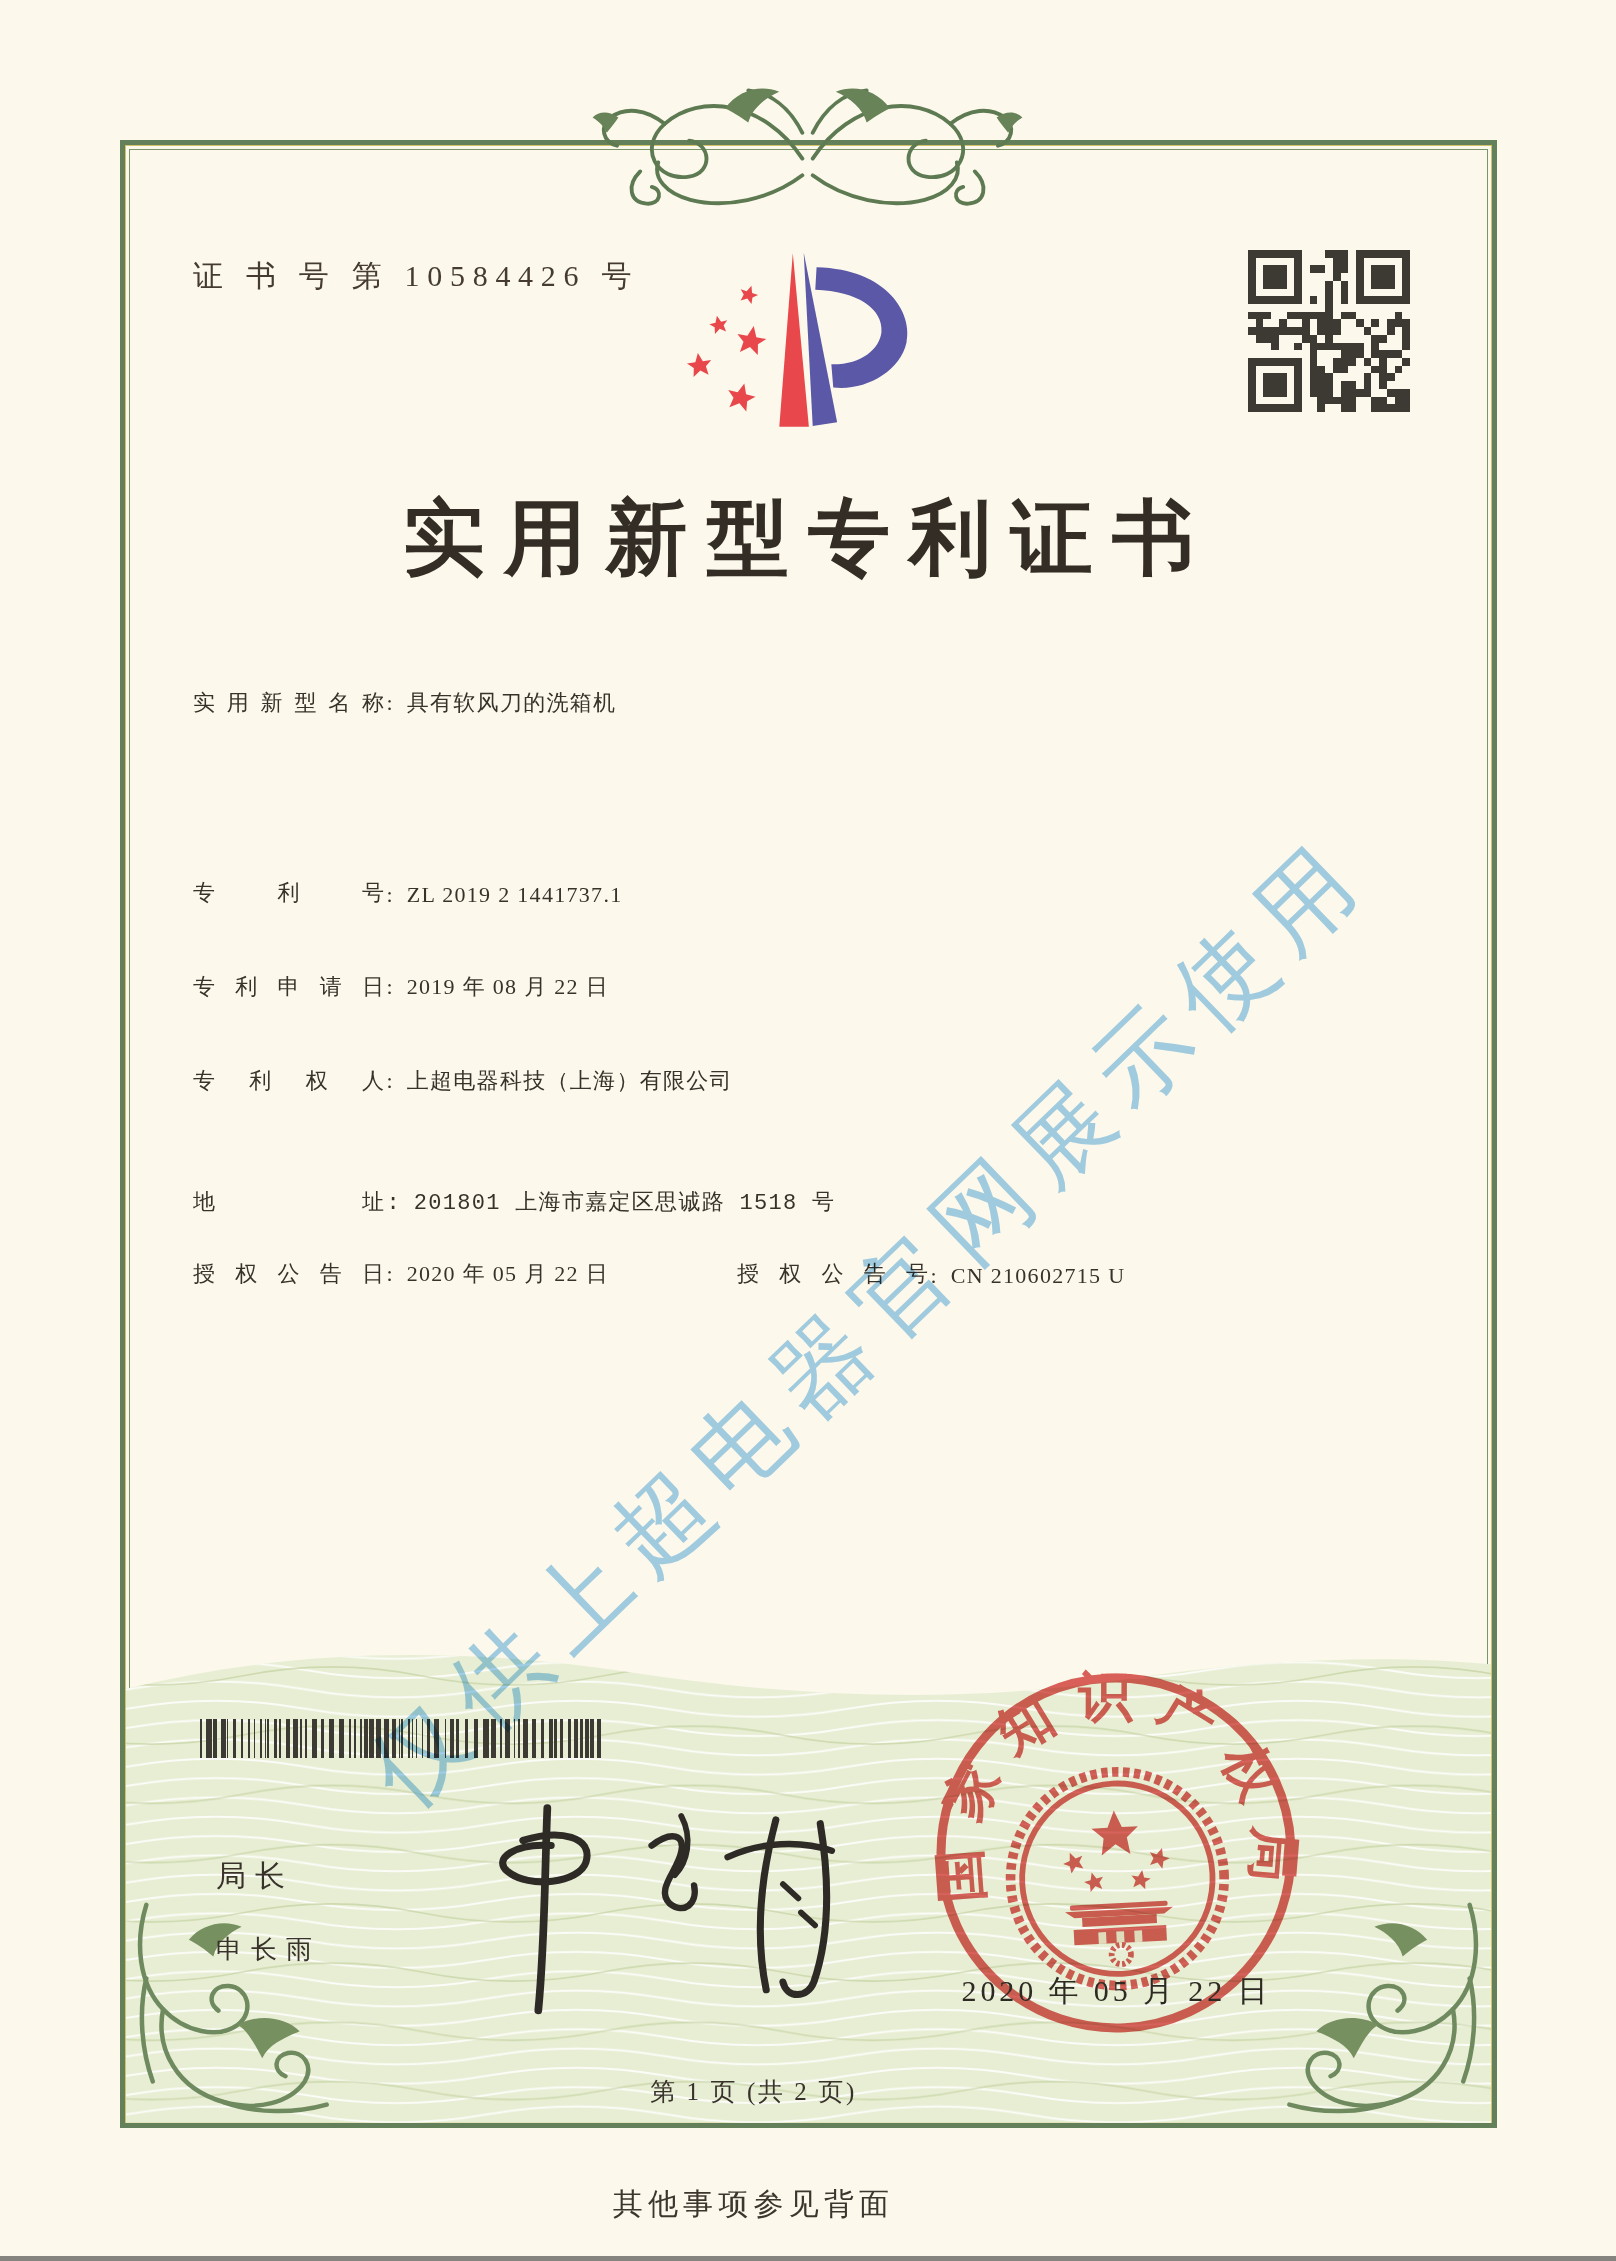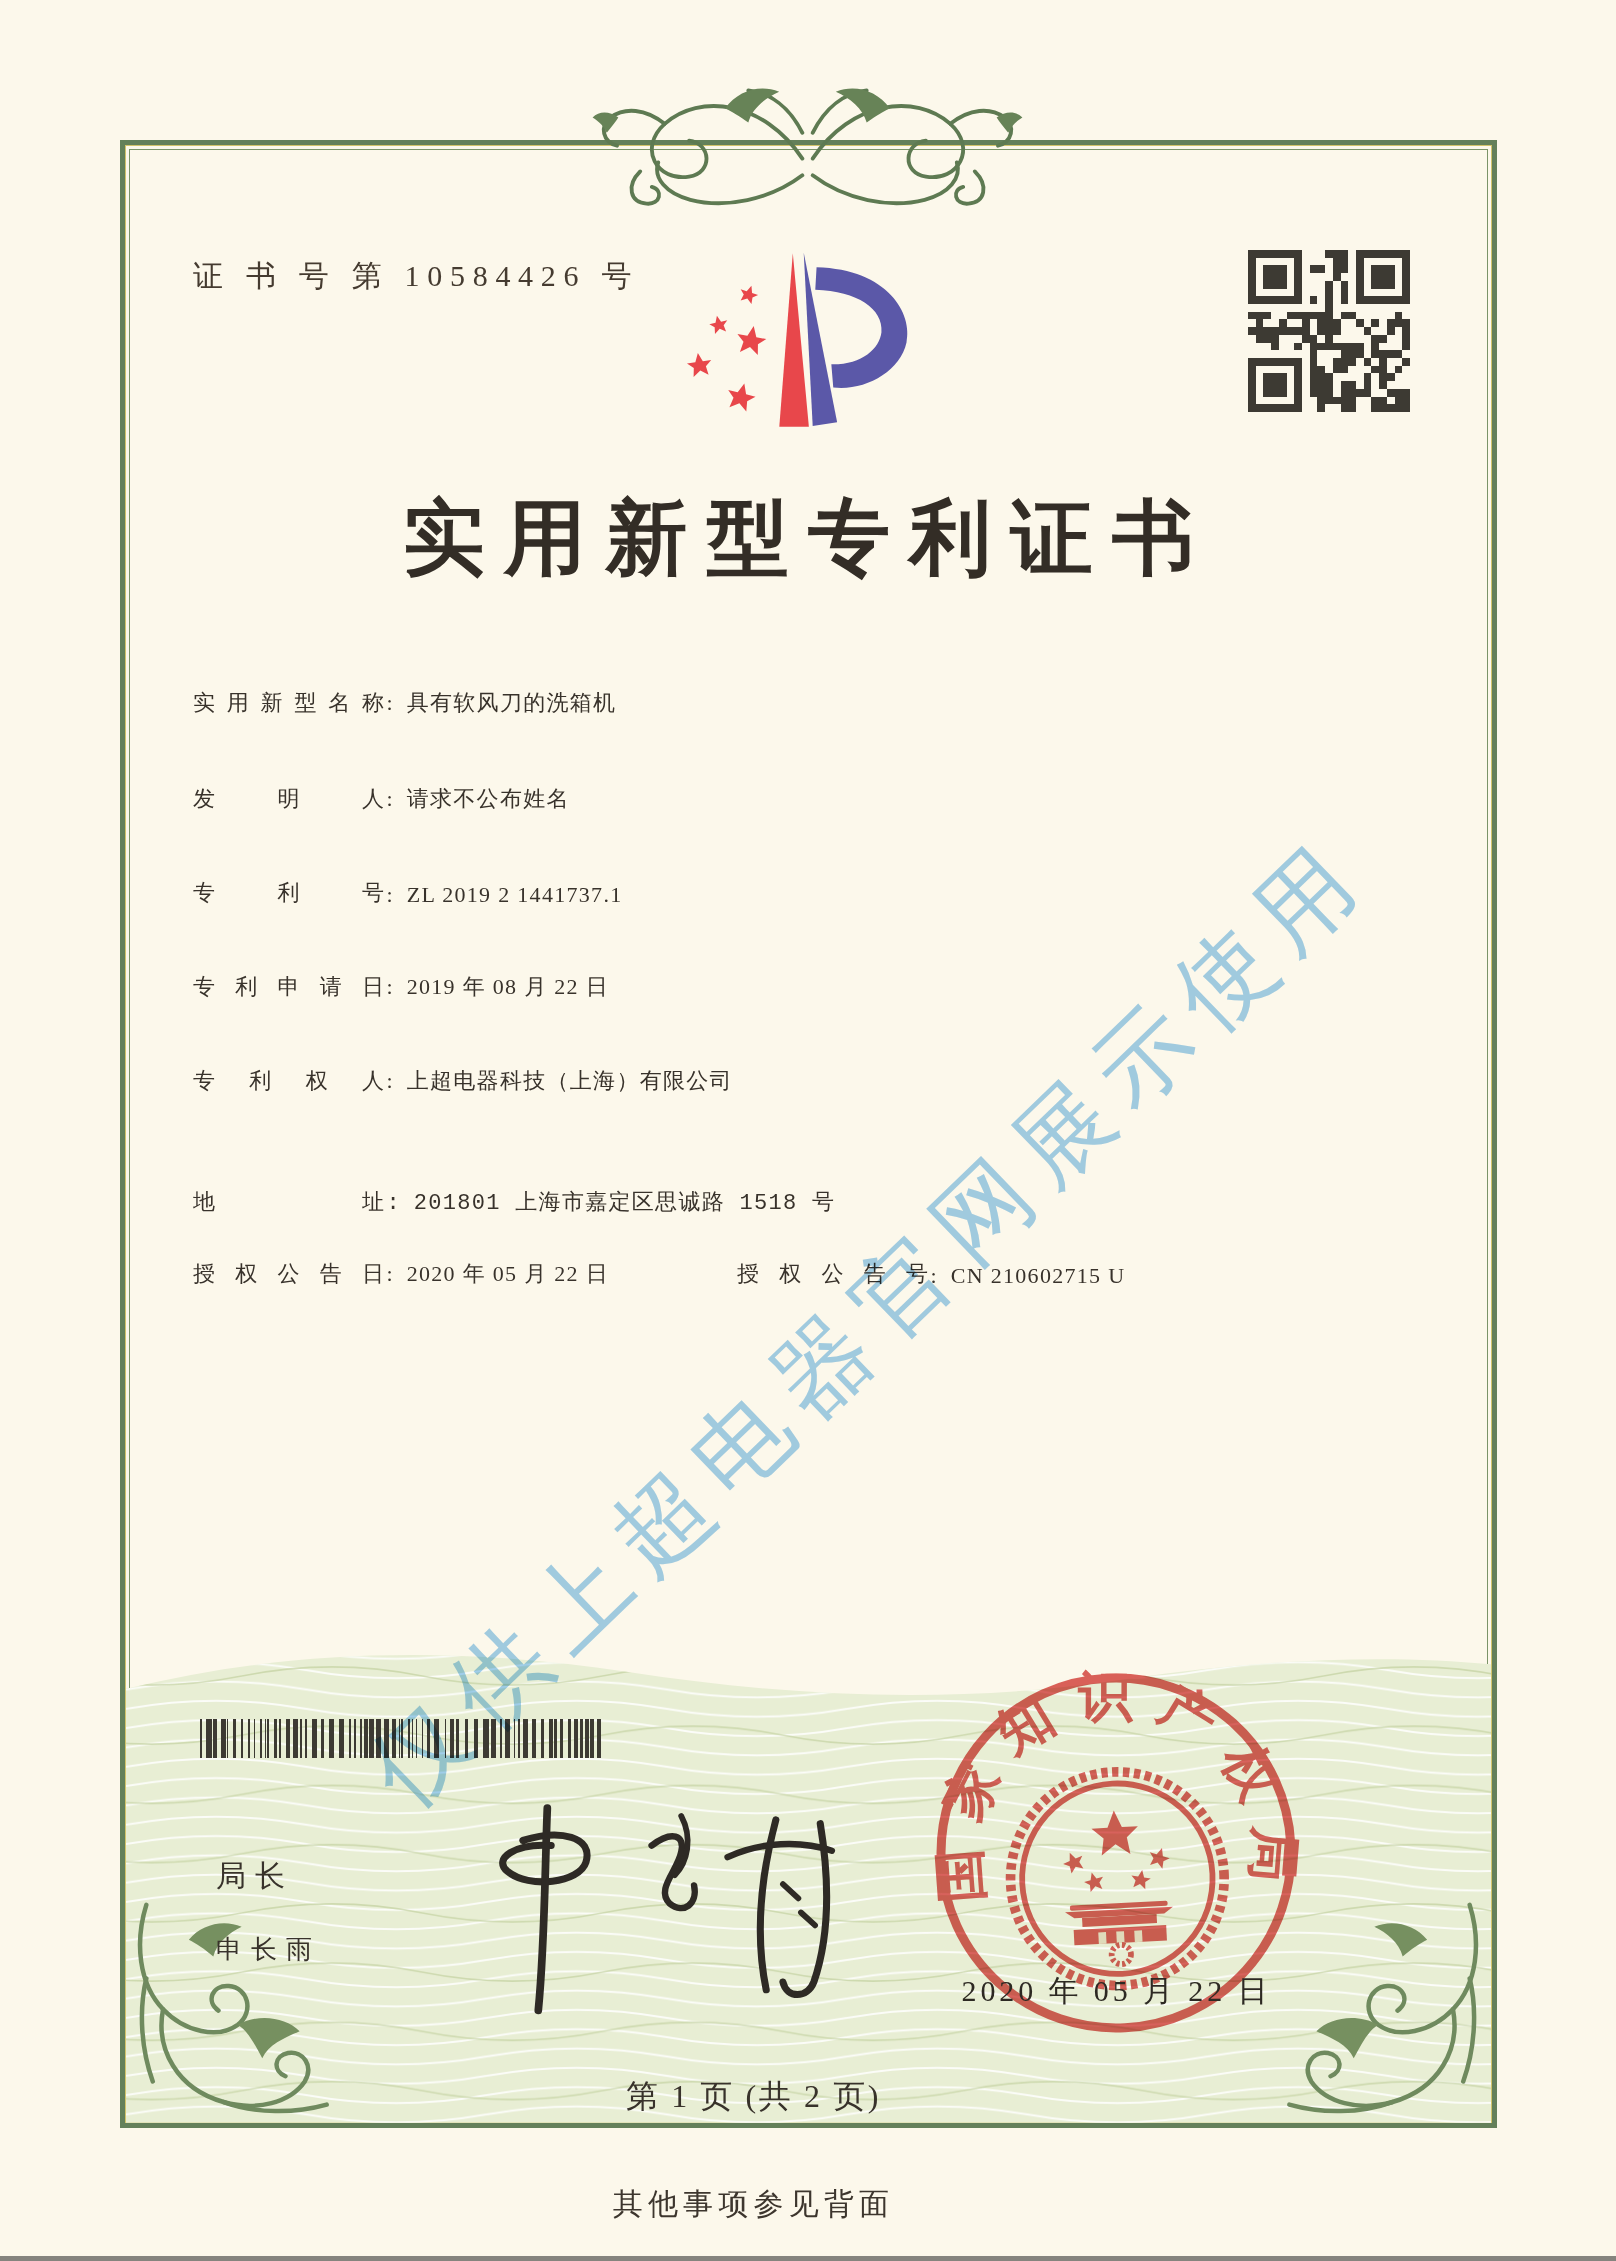--- a/index.html
+++ b/index.html
@@ -33,21 +33,21 @@
   .barcode span{display:block;height:100%;}
   
   .signer-title{left:216px;top:1856px;font-size:30px;letter-spacing:9px;z-index:10;}
   .signer-name{left:216px;top:1932px;font-size:26px;letter-spacing:9px;z-index:10;}
   .sig{left:425px;top:1803px;z-index:11;}
   
   .seal{left:923px;top:1660px;z-index:20;mix-blend-mode:multiply;opacity:.92;}
   .seal-date{left:930px;top:1971px;width:373px;text-align:center;font-size:30px;letter-spacing:3.9px;
              color:#2d2923;z-index:21;}
   
-  .page-info{left:554px;top:2075px;width:399px;text-align:center;font-size:32px;letter-spacing:2.6px;z-index:10;}
+  .page-info{left:554px;top:2075px;width:399px;text-align:center;font-size:25px;letter-spacing:2.6px;z-index:10;}
   .footer-note{left:0;top:2184px;width:1507px;text-align:center;font-size:30px;letter-spacing:5.2px;color:#3d362e;}
   
   .watermark{left:90px;top:1259px;width:1558px;text-align:center;font-size:95px;letter-spacing:16.7px;
              color:rgba(141,198,238,.82);transform:rotate(-44deg);z-index:30;
              mix-blend-mode:multiply;font-family:"Liberation Sans","DejaVu Sans",sans-serif;white-space:nowrap;}
   .scan-edge{left:0;top:2256px;width:1616px;height:5.2px;background:#85847e;z-index:40;}
   .qr{left:1248px;top:250px;z-index:5;}
   .logo{left:676px;top:232px;z-index:5;}
   .dragons{left:563px;top:62px;z-index:4;}
 </style>
@@ -376,23 +376,20 @@
       <rect x="18" y="20" width="1" height="1" fill="#3d3a33"></rect>
       <rect x="19" y="20" width="1" height="1" fill="#3d3a33"></rect>
       <rect x="20" y="20" width="1" height="1" fill="#3d3a33"></rect>
     </svg>
 
   <div class="abs title">实用新型专利证书</div>
 
   <div class="abs row" style="top:688px;">
     <span class="flabel">实用新型名称</span><span class="colon">:</span><span class="fval">具有软风刀的洗箱机</span>
   </div>
-  <div class="abs row" style="top:784px;">
-    <span class="flabel">发明人</span><span class="colon">:</span><span class="fval">请求不公布姓名</span>
-  </div>
   <div class="abs row" style="top:878px;">
     <span class="flabel">专利号</span><span class="colon">:</span><span class="fval">ZL 2019 2 1441737.1</span>
   </div>
   <div class="abs row" style="top:972px;">
     <span class="flabel">专利申请日</span><span class="colon">:</span><span class="fval">2019 年 08 月 22 日</span>
   </div>
   <div class="abs row" style="top:1066px;">
     <span class="flabel">专利权人</span><span class="colon">:</span><span class="fval">上超电器科技（上海）有限公司</span>
   </div>
   <div class="abs row" style="top:1187px;font-family:Liberation Mono, monospace;">

